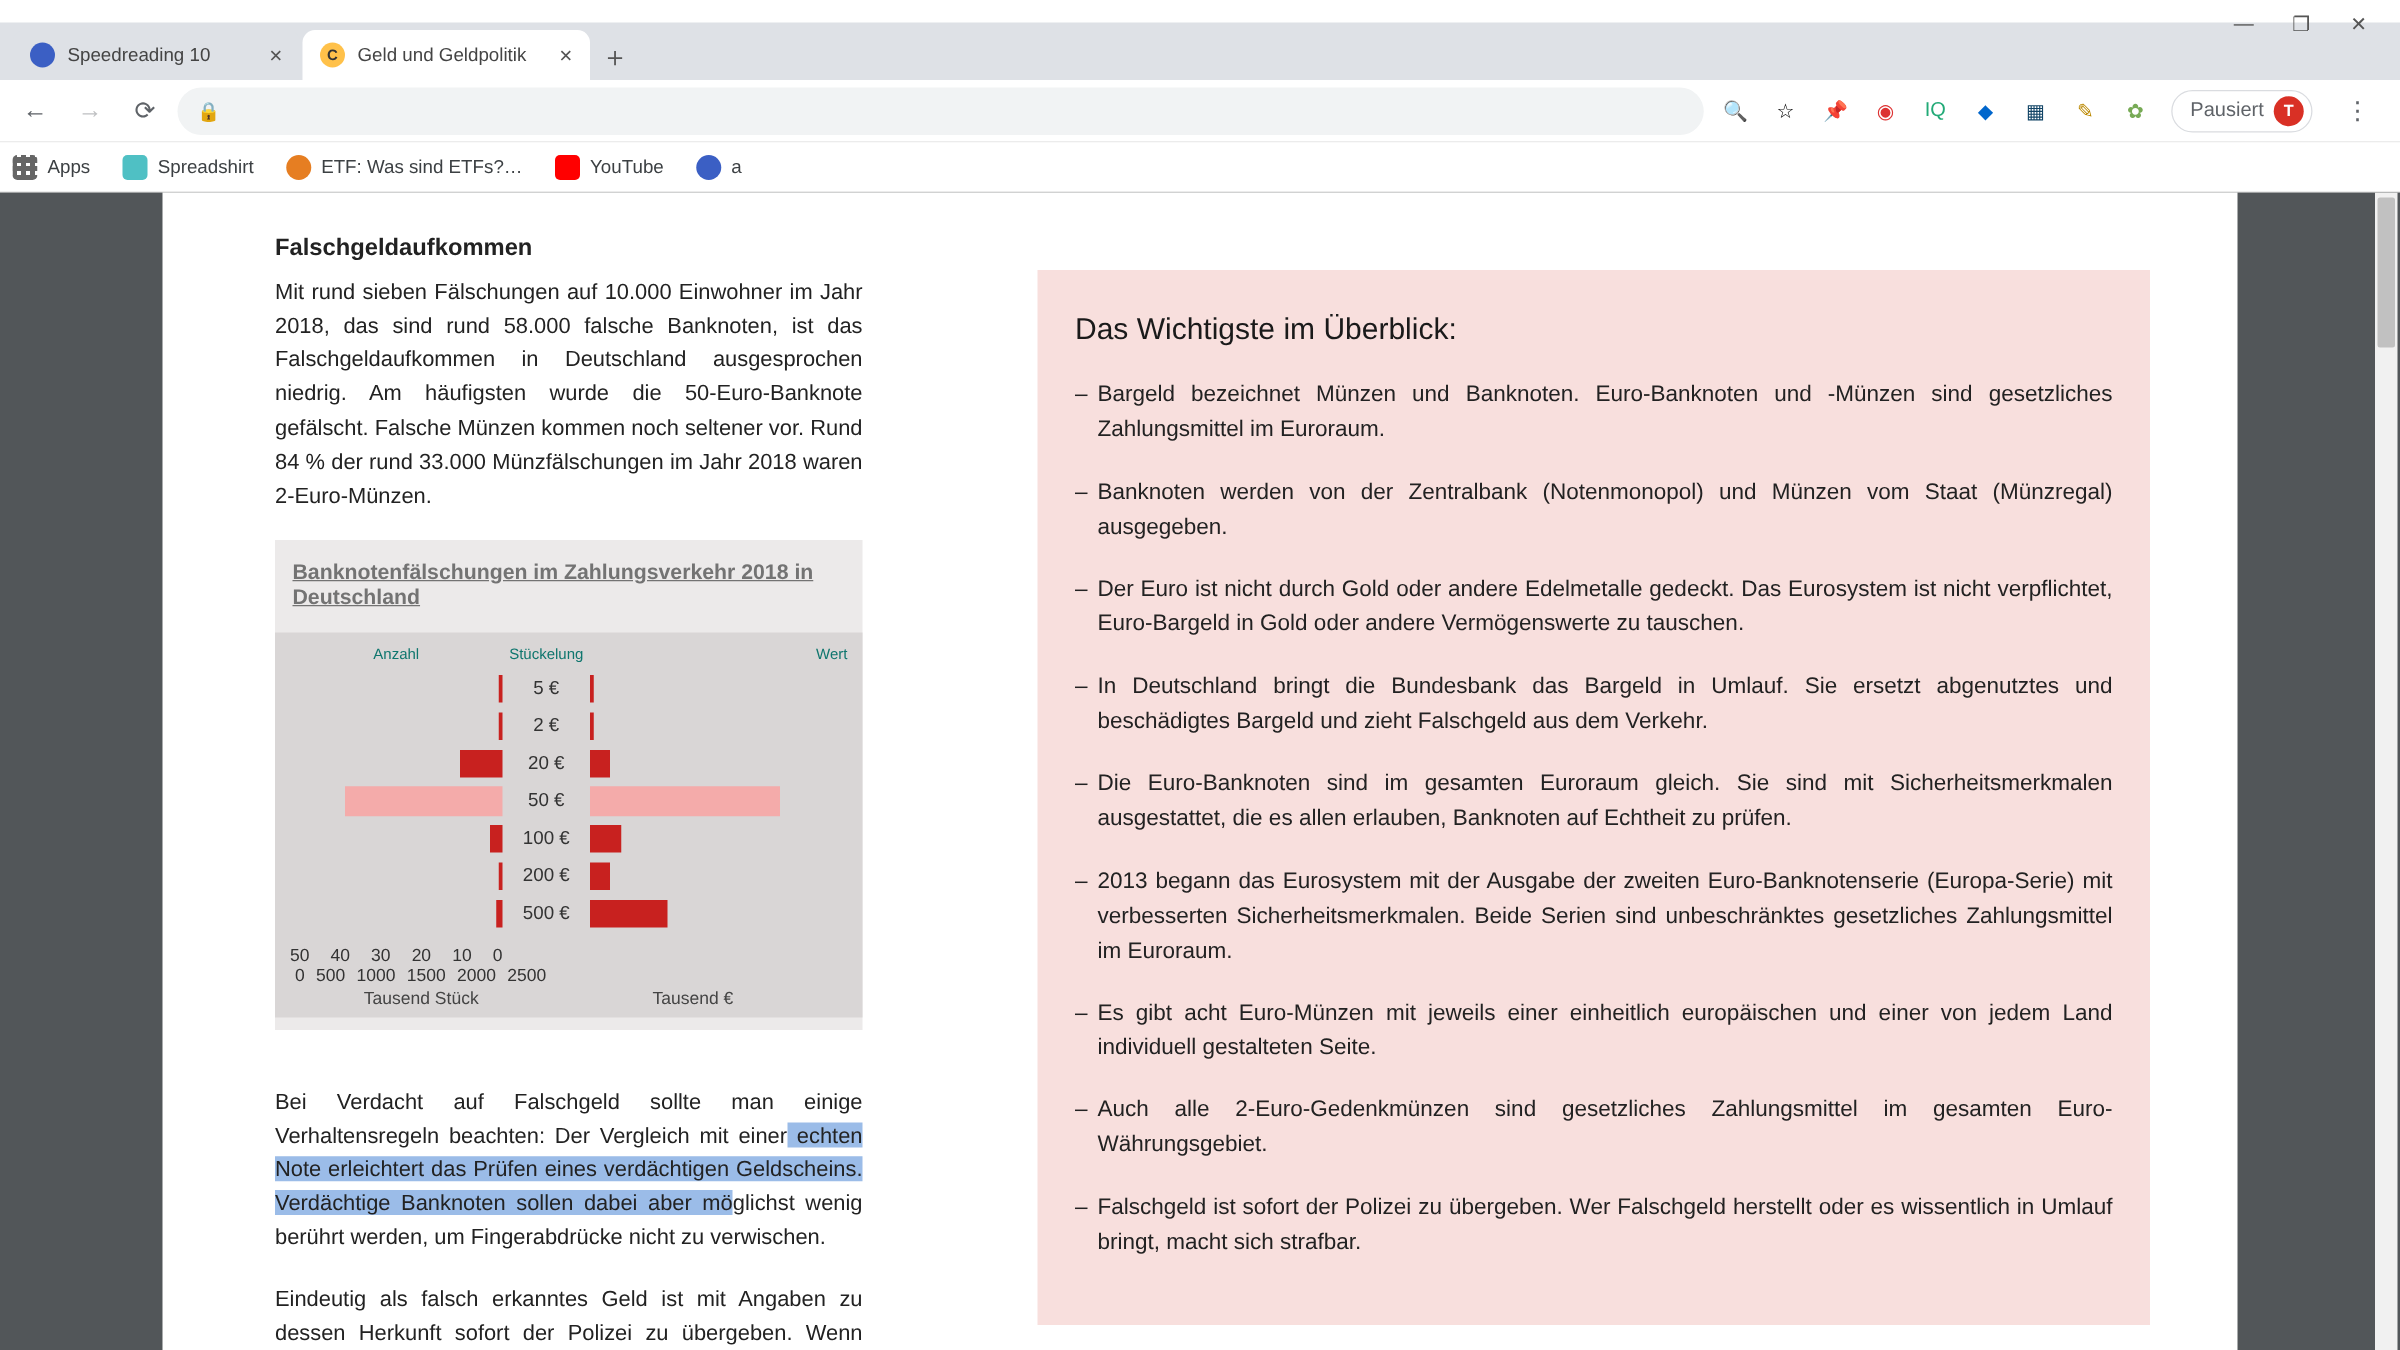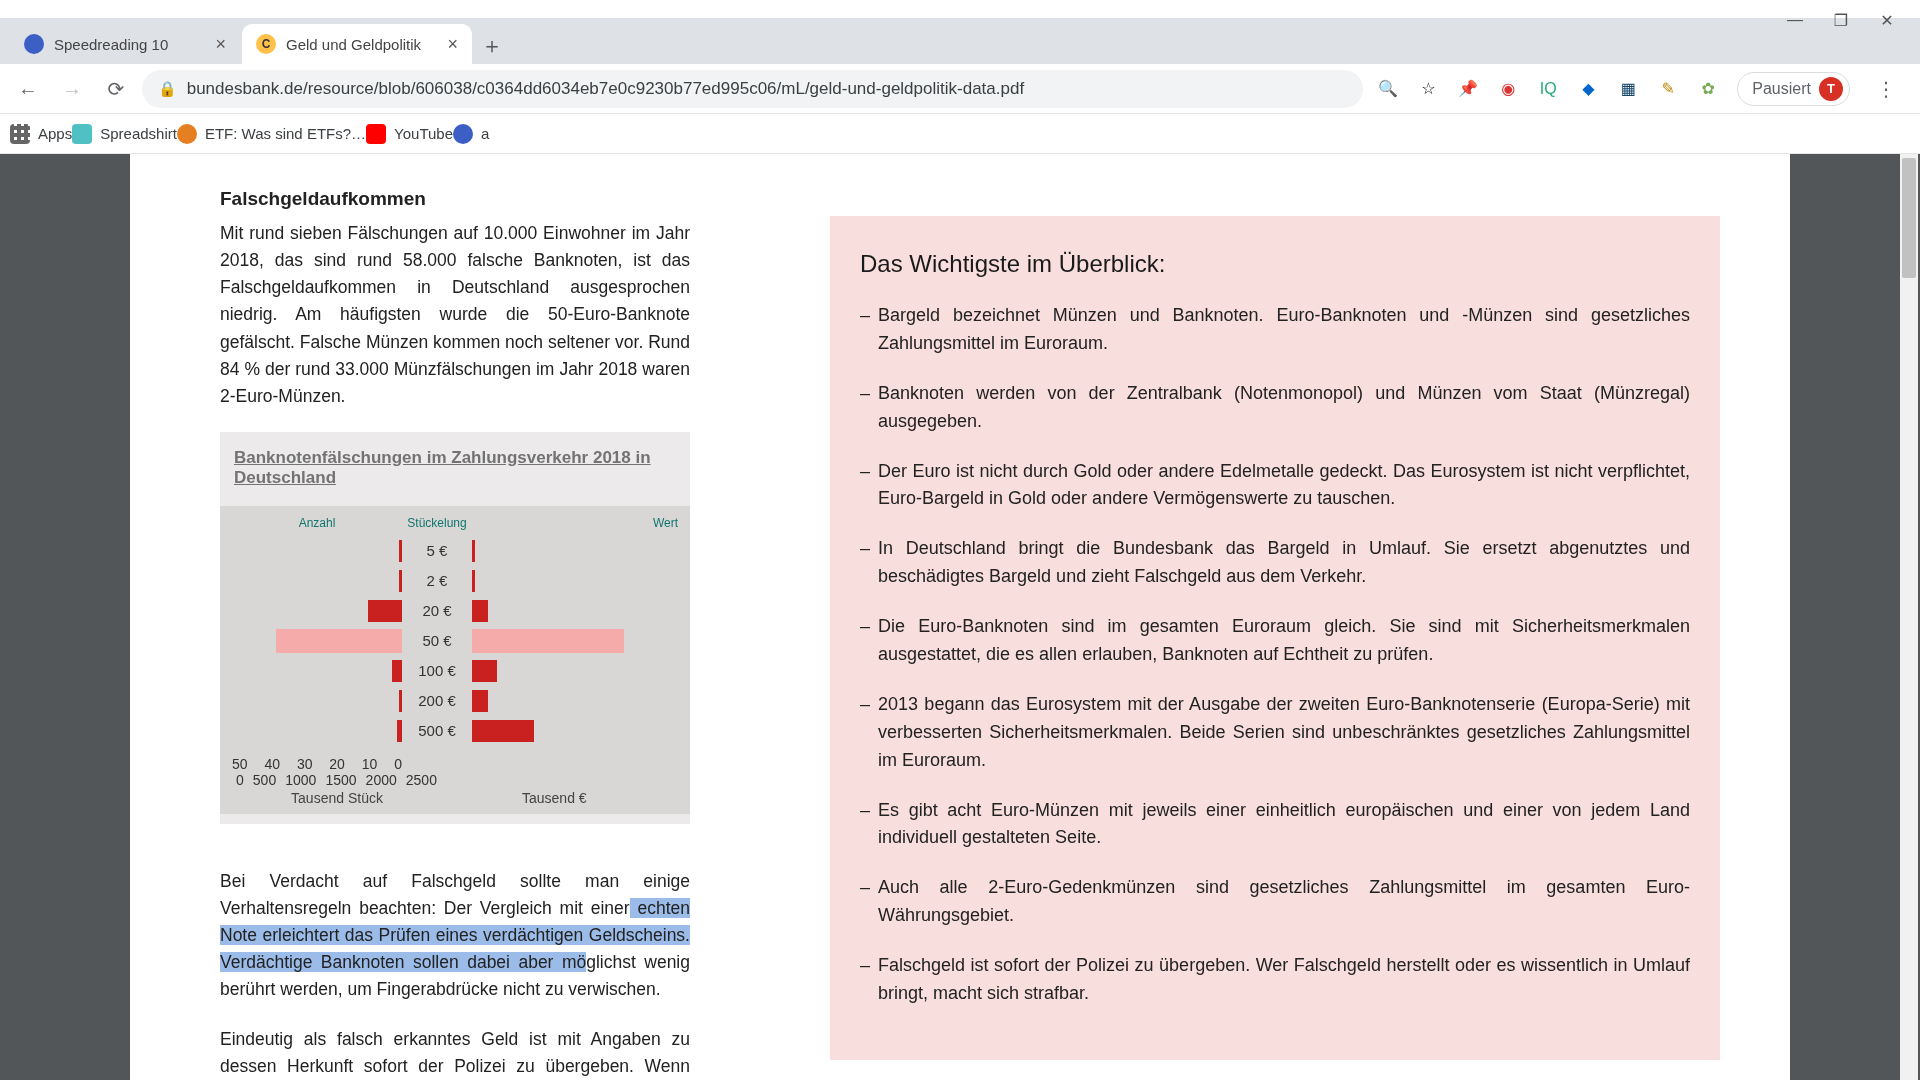--- a/index.html
+++ b/index.html
@@ -17,21 +17,21 @@
   .tab .close { margin-left:auto; font-size:18px; color:#555;}
   .newtab { width:36px; height:36px; display:flex; align-items:center; justify-content:center; font-size:22px; color:#555;}
   .toolbar { display:flex; align-items:center; height:50px; background:#fff; border-bottom:1px solid #e6e6e6; padding:0 10px; gap:8px;}
   .tbtn { width:36px; height:36px; display:flex; align-items:center; justify-content:center; color:#5f6368; font-size:20px;}
   .omnibox { flex:1; height:38px; background:#f1f3f4; border-radius:19px; display:flex; align-items:center; padding:0 16px; color:#3c4043; font-size:17px; gap:10px;}
   .lock { font-size:15px; color:#5f6368;}
   .right-icons { display:flex; align-items:center; gap:18px; padding:0 6px;}
   .ext-icon { width:22px; height:22px; display:flex; align-items:center; justify-content:center; font-size:16px;}
   .profile-pill { display:flex; align-items:center; gap:8px; border:1px solid #dadce0; border-radius:18px; height:34px; padding:0 6px 0 14px; color:#5f6368;}
   .profile-pill .avatar{ width:24px; height:24px; border-radius:50%; background:#d93025; color:#fff; display:flex; align-items:center; justify-content:center; font-size:13px; font-weight:bold;}
-  .bookbar { display:flex; align-items:center; height:40px; background:#fff; border-bottom:1px solid #e6e6e6; padding:0 10px; font-size:15px; color:#3c4043;}
+  .bookbar { display:flex; align-items:center; height:40px; background:#fff; border-bottom:1px solid #e6e6e6; padding:0 10px; gap:26px; font-size:15px; color:#3c4043;}
   .bookbar .bk { display:flex; align-items:center; gap:8px;}
   .bk-ico { width:20px; height:20px; border-radius:4px; display:inline-block;}
   
   .viewport { position:relative; height: calc(1080px - 18px - 46px - 50px - 40px); background:#525659; display:flex; justify-content:center; overflow:hidden;}
   .scrollbar { position:absolute; right:2px; top:0; bottom:0; width:18px; background:#f1f1f1;}
   .scrollthumb{ position:absolute; left:2px; right:2px; top:4px; height:120px; background:#c1c1c1; border-radius:2px;}
   .page { width:1660px; background:#fff; margin-top:-2px; padding:36px 70px 120px 90px; position:relative;}
   .cols { display:flex; gap:40px;}
   .left { width:470px; color:#222;}
   .right { flex:1; padding-left:100px; padding-top:28px;}
@@ -91,21 +91,20 @@
   </div>
   <div class="newtab">＋</div>
 </div>
 
 <div class="toolbar">
   <div class="tbtn">←</div>
   <div class="tbtn" style="opacity:.4">→</div>
   <div class="tbtn">⟳</div>
   <div class="omnibox">
     <span class="lock">🔒</span>
-    <span>bundesbank.de/resource/blob/606038/c0364dd6034eb7e0c9230b77ed995c06/mL/geld-und-geldpolitik-data.pdf</span>
   </div>
   <div class="right-icons">
     <div class="ext-icon">🔍</div>
     <div class="ext-icon">☆</div>
     <div class="ext-icon" style="color:#e03a3a">📌</div>
     <div class="ext-icon" style="color:#d33">◉</div>
     <div class="ext-icon" style="color:#2a7">IQ</div>
     <div class="ext-icon" style="color:#06c">◆</div>
     <div class="ext-icon" style="color:#146">▦</div>
     <div class="ext-icon" style="color:#b80">✎</div>

